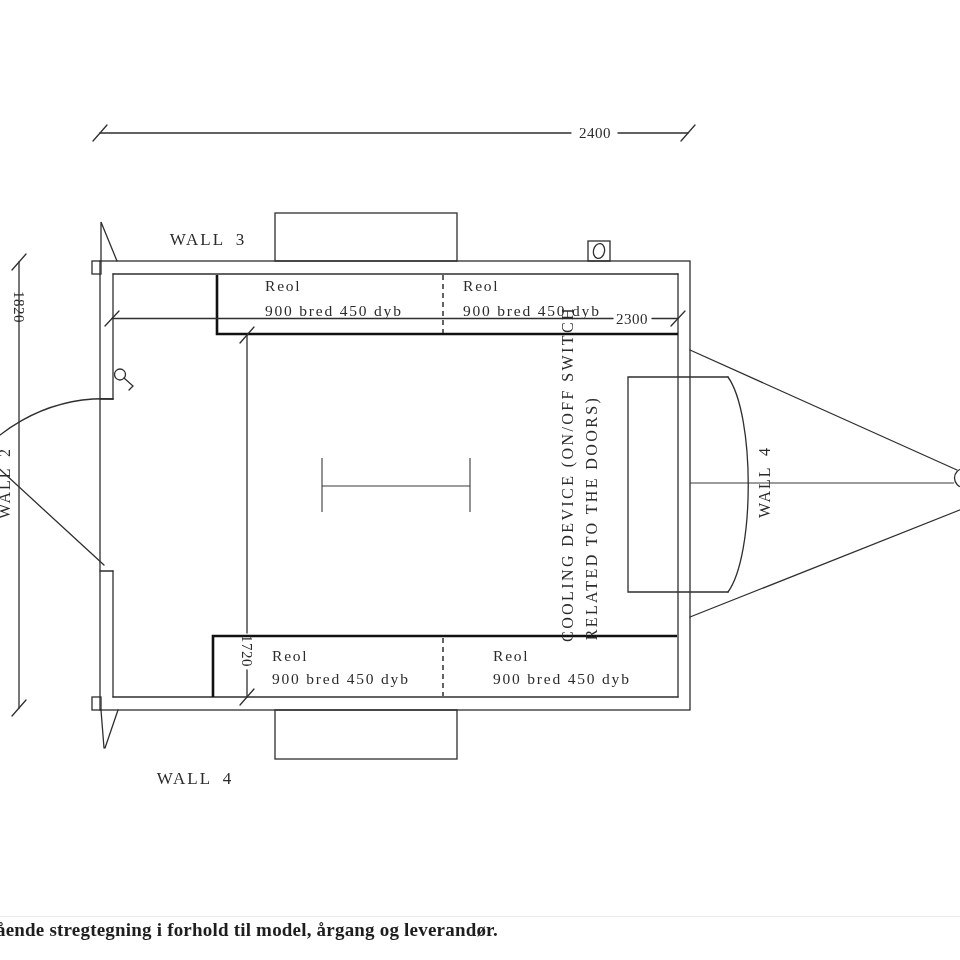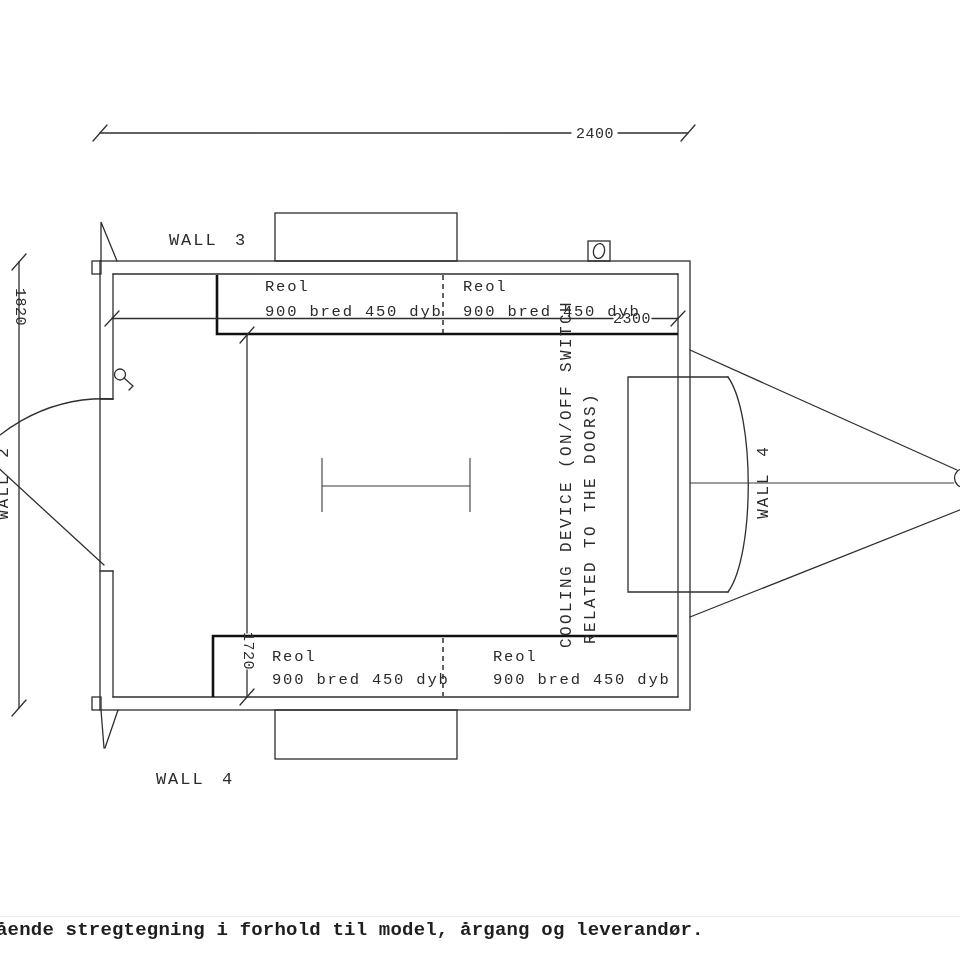--- a/index.html
+++ b/index.html
@@ -1,17 +1,17 @@
 <!DOCTYPE html>
 <html><head>
 <meta charset="utf-8">
 <style>
   html,body{margin:0;padding:0;background:#ffffff;}
   #stage{position:relative;width:960px;height:960px;background:#ffffff;overflow:hidden;
-         font-family:Liberation Mono, monospace;}
+         font-family:Liberation Serif, serif;}
   svg{position:absolute;left:0;top:0;}
   .ln{stroke:#2f2f2f;stroke-width:1.3;fill:none;stroke-linecap:round;}
   .thick{stroke:#111111;stroke-width:2.6;fill:none;}
   .thin{stroke:#3a3a3a;stroke-width:1.1;fill:none;}
   .dash{stroke:#222222;stroke-width:1.4;fill:none;stroke-dasharray:5 4;}
   text{fill:#2b2b2b;}
   .dimtxt{font-size:15px;letter-spacing:0.5px;}
   .lbltxt{font-size:15.5px;letter-spacing:1.8px;}
   .walltxt{font-size:17px;letter-spacing:2px;word-spacing:5px;}
   .wallv{font-size:16px;letter-spacing:2px;word-spacing:4px;}

